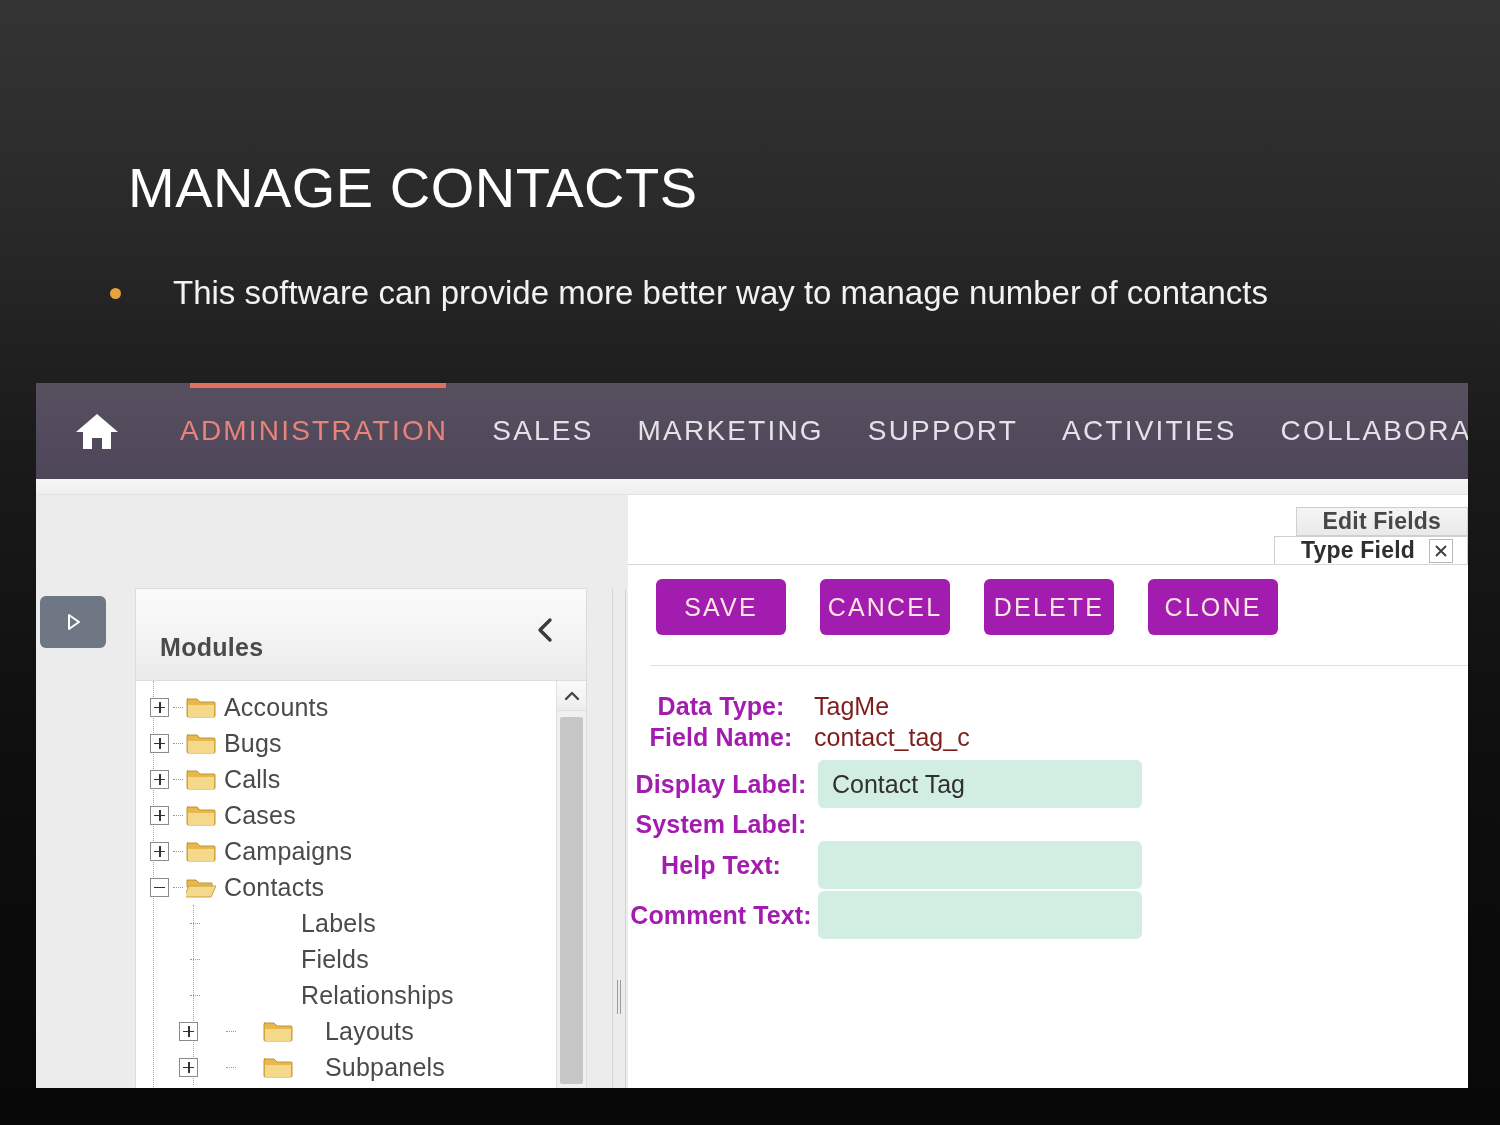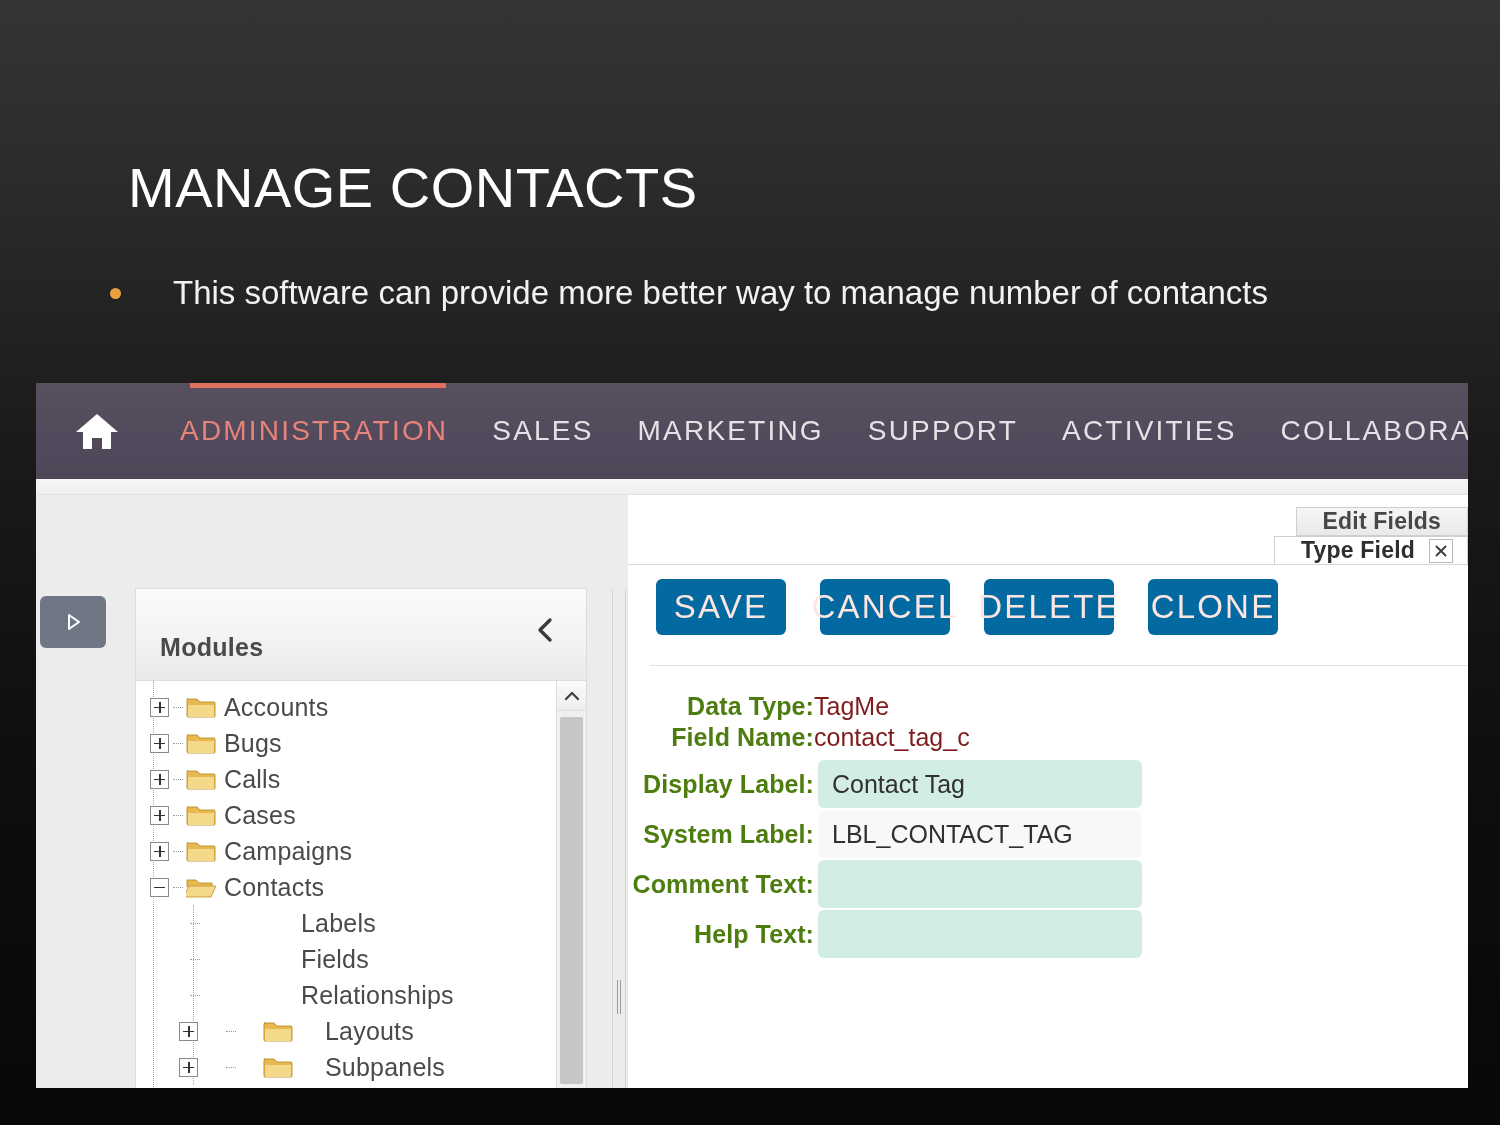--- a/index.html
+++ b/index.html
@@ -193,38 +193,38 @@
 
   .tab-underline {
     position:absolute; left:0; right:0; top:69px; height:1px; background:#d7d7d7;
   }
 
   .btn-row {
     display:flex; gap:34px; padding:14px 0 0 28px;
   }
   .btn {
     width:130px; height:56px; border-radius:6px;
-    background:#0369a1; color:#fde6e2;
-    font-size:33px; letter-spacing:2.2px;
+    background:#a21caf; color:#fde6e2;
+    font-size:25px; letter-spacing:2.2px;
     display:flex; align-items:center; justify-content:center;
     border:none; font-family:"Liberation Sans", sans-serif;
   }
 
   .btn-divider {
     margin:30px 0 0 22px; height:1px; background:#e0e0e0;
   }
 
   
   .form { padding:26px 0 0 0; }
   .form-row {
     display:flex; align-items:center; margin-bottom:2px;
   }
   .form-label {
-    width:186px; text-align:right; flex:none;
-    font-size:25px; font-weight:bold; color:#4d7c0f;
+    width:186px; text-align:center; flex:none;
+    font-size:25px; font-weight:bold; color:#a21caf;
     letter-spacing:0.1px;
   }
   .form-value {
     font-size:25px; color:#7f1d1d; font-weight:400;
     padding-left:0px;
   }
   .form-input {
     width:324px; height:48px; margin-left:4px;
     background:#d2eee2; border-radius:6px;
     display:flex; align-items:center; padding-left:14px;
@@ -462,29 +462,28 @@
           <span class="form-value">contact_tag_c</span>
         </div>
 
         <div class="form-row">
           <span class="form-label">Display Label:</span>
           <span class="form-input">Contact Tag</span>
         </div>
 
         <div class="form-row">
           <span class="form-label">System Label:</span>
-          <span class="form-input white">LBL_CONTACT_TAG</span>
+        </div>
+
+        <div class="form-row">
+          <span class="form-label">Help Text:</span>
+          <span class="form-input"></span>
         </div>
 
         <div class="form-row">
           <span class="form-label">Comment Text:</span>
-          <span class="form-input"></span>
-        </div>
-
-        <div class="form-row">
-          <span class="form-label">Help Text:</span>
           <span class="form-input"></span>
         </div>
 
       </div>
     </div>
   </div>
 </div>
 
 </body></html>

